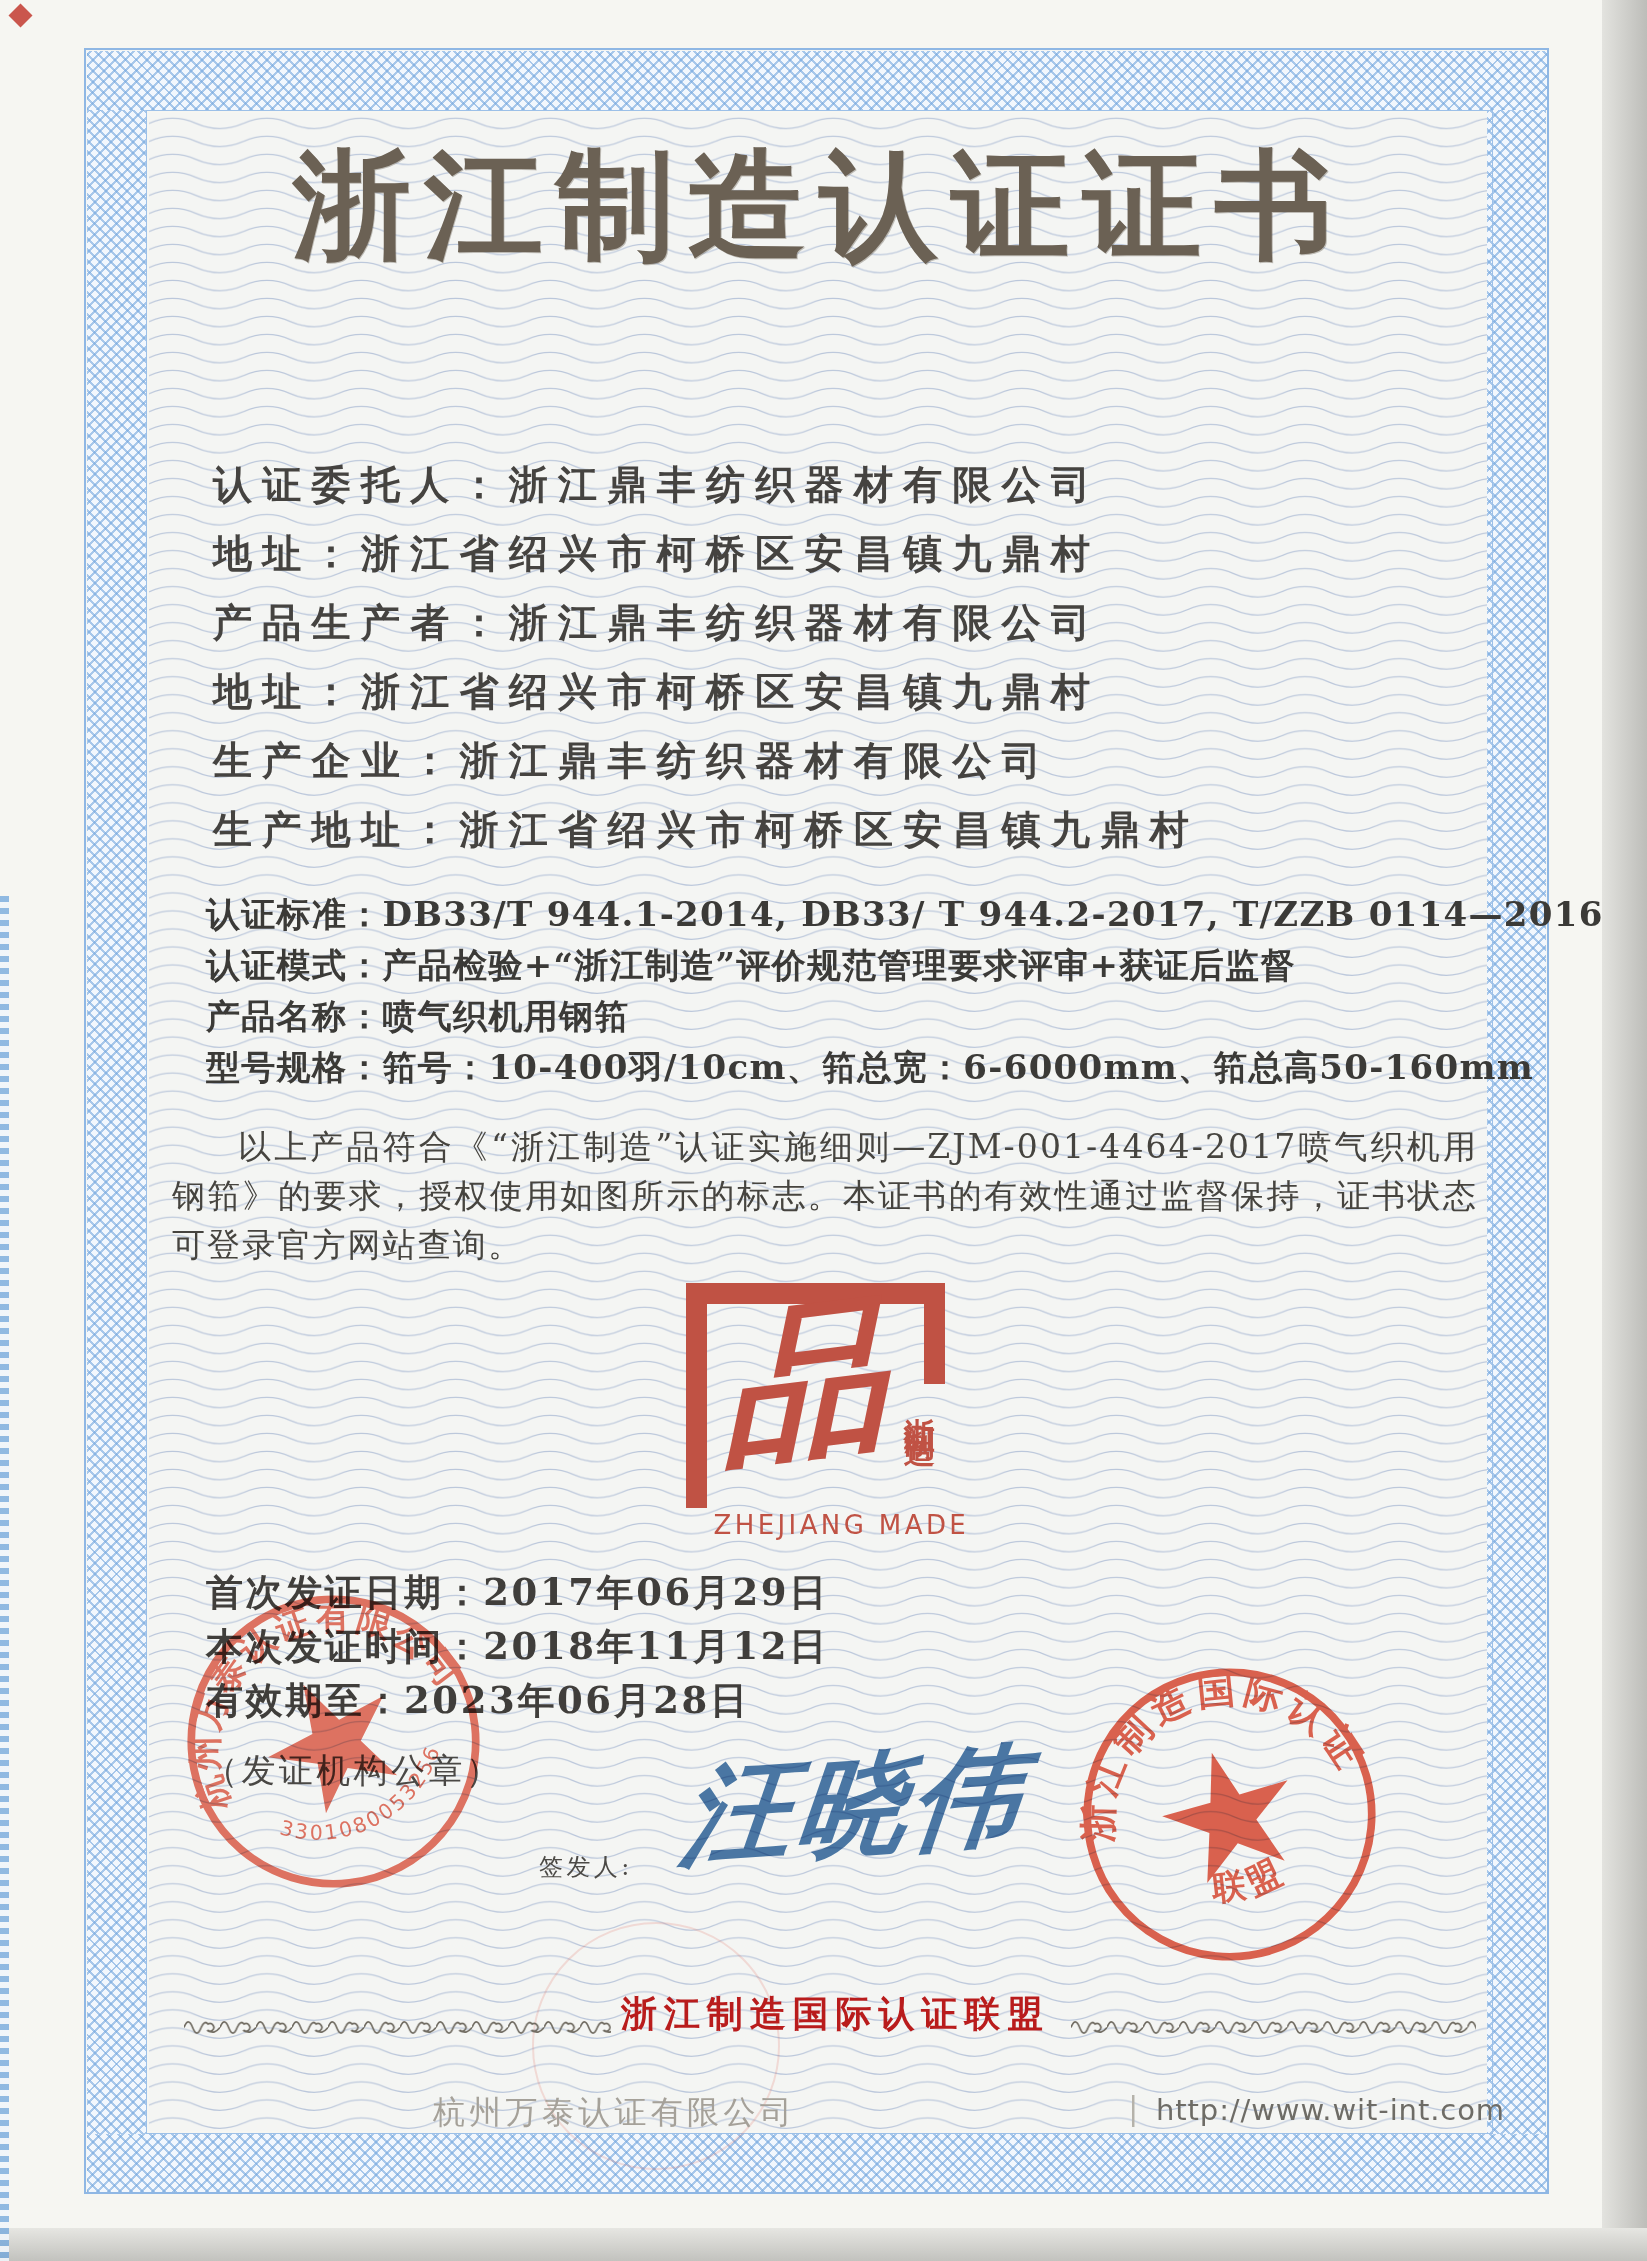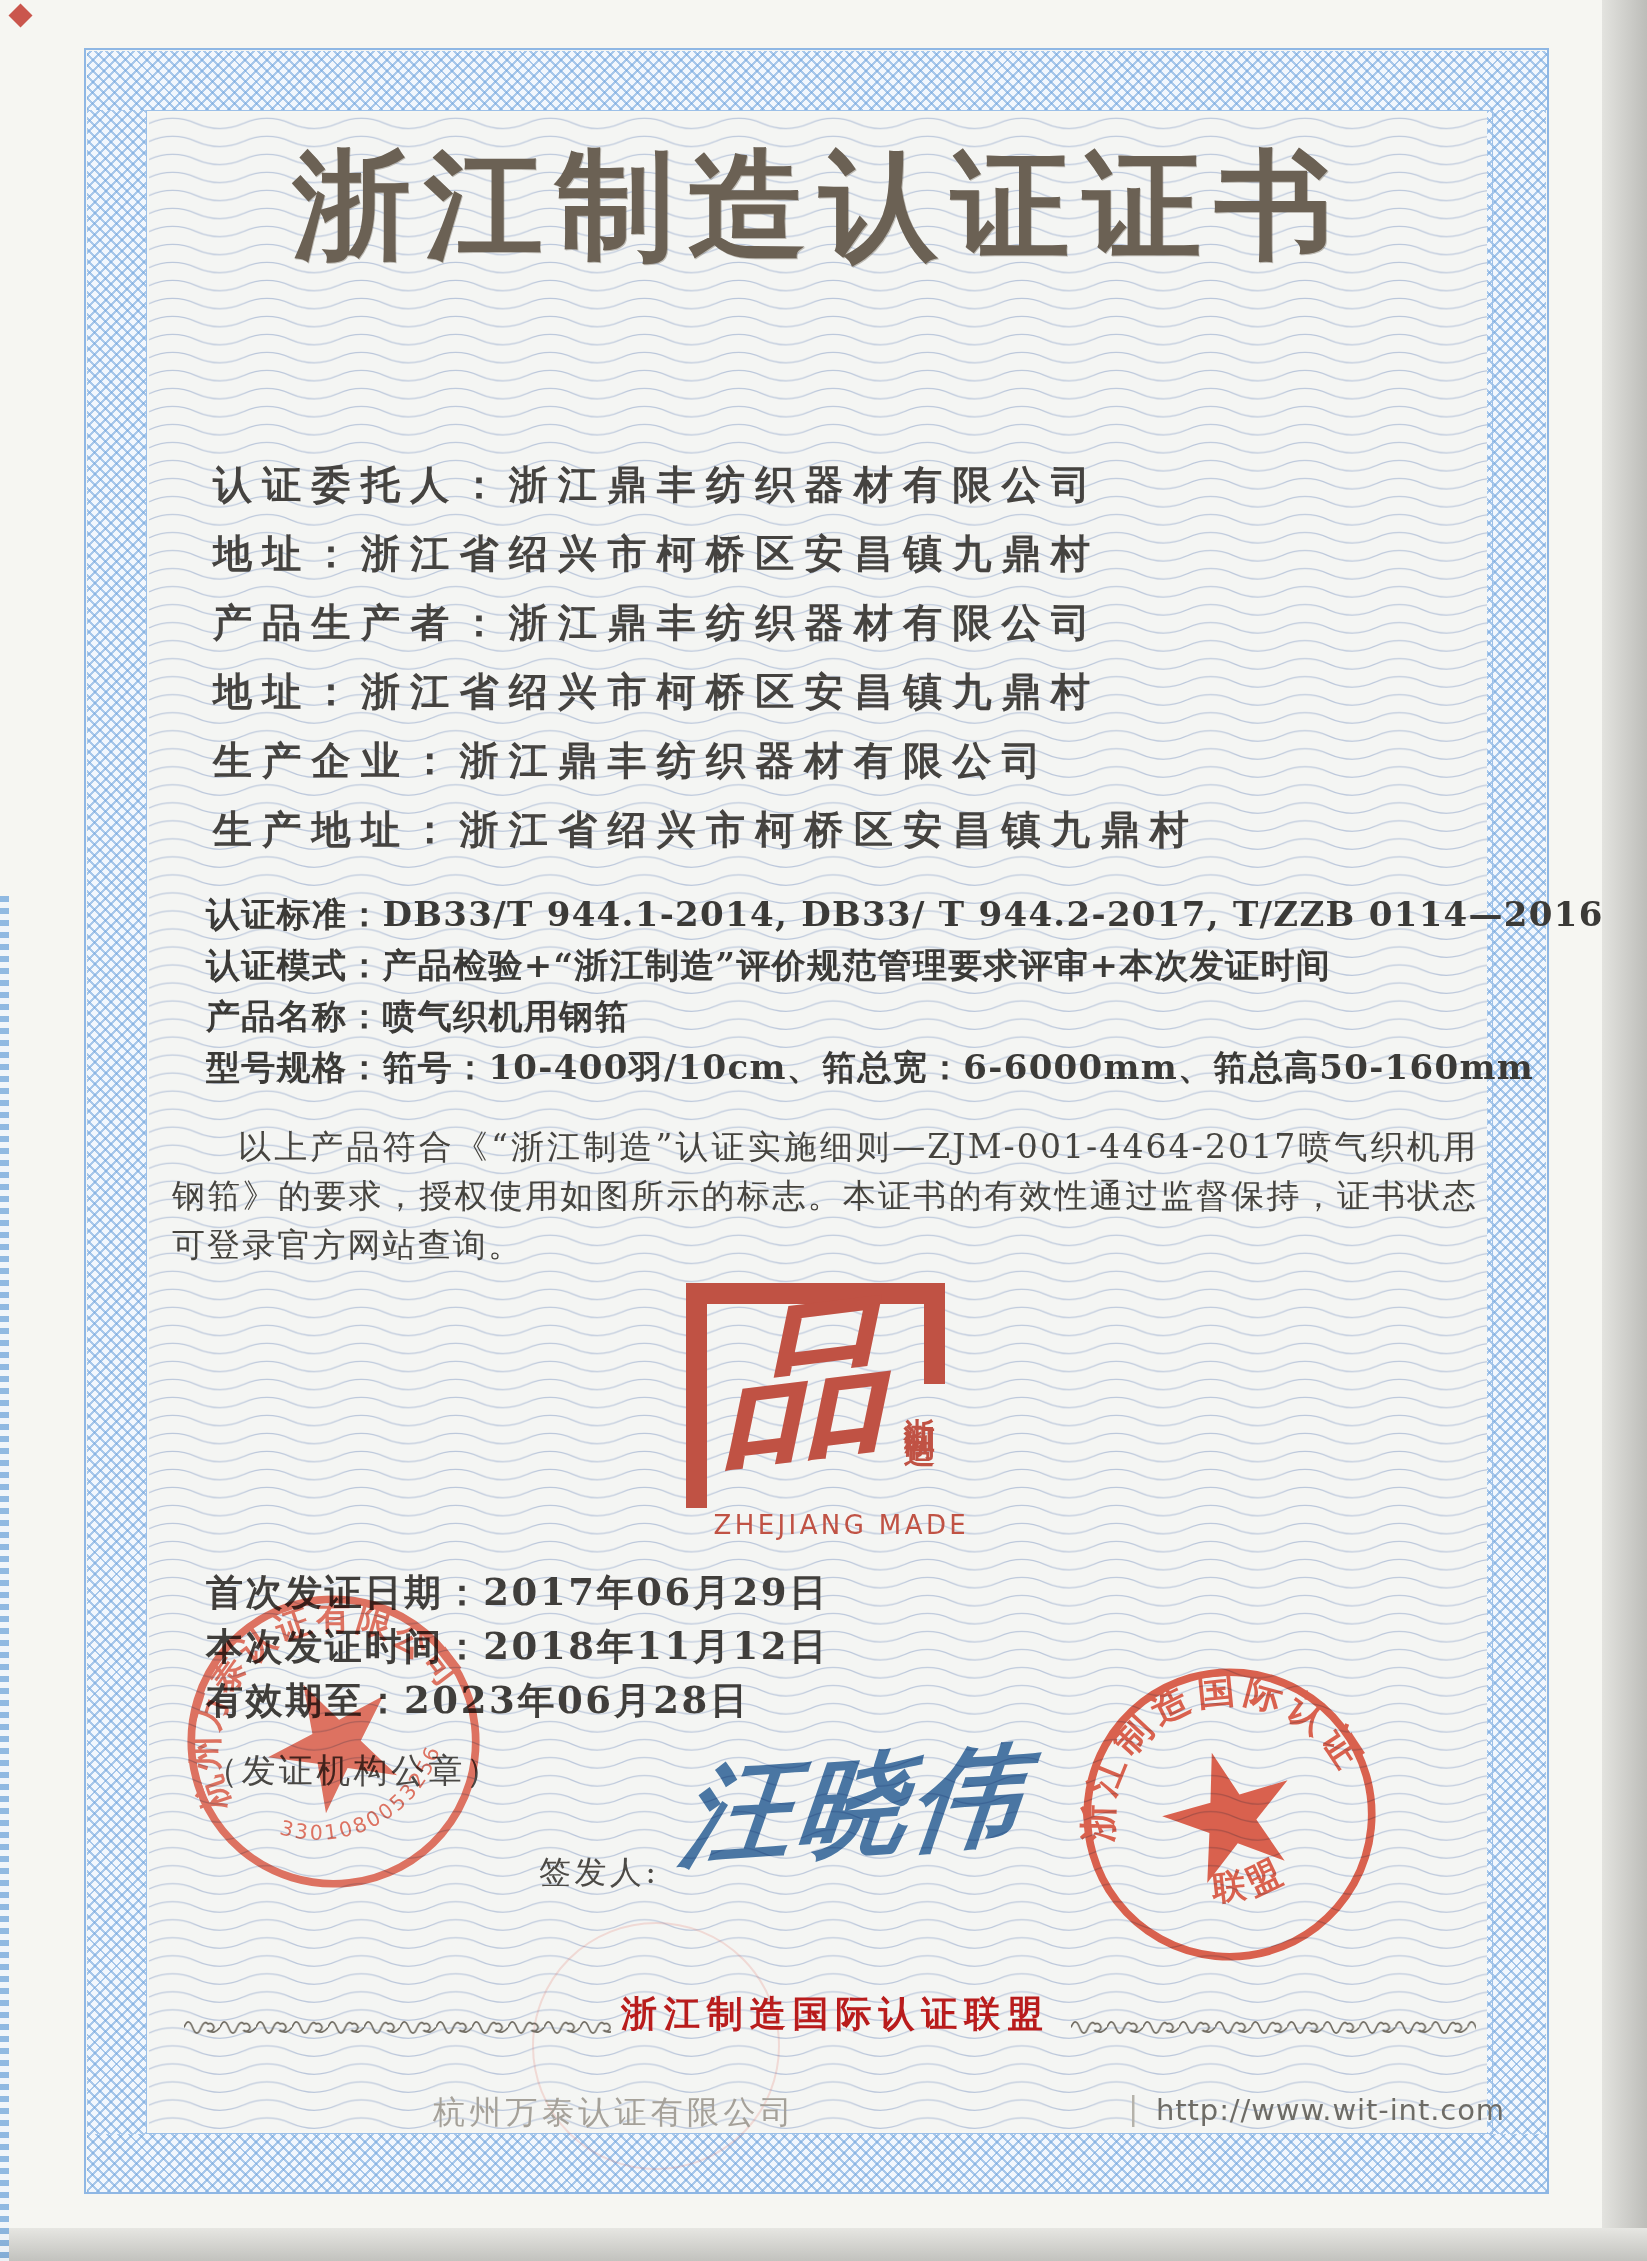--- a/index.html
+++ b/index.html
@@ -49,21 +49,21 @@
   .logo .glyph{position:absolute;left:36px;top:15.4px;font-size:165px;line-height:165px;font-weight:700;
     color:#c05244;transform:rotate(-7deg) skewX(-5deg);font-style:italic;}
   .logo .side{position:absolute;right:4.3px;top:110px;writing-mode:vertical-rl;font-size:31px;font-weight:700;
     letter-spacing:6px;color:#c05244;}
   .logo .caption{position:absolute;left:27.5px;bottom:0;font-family:"DejaVu Sans","Liberation Sans",sans-serif;
     font-size:26px;font-weight:400;letter-spacing:3.4px;color:#c05244;white-space:nowrap;}
 
   .dates-block{position:absolute;left:206px;top:1565px;}
   .dates-block div{font-size:37px;font-weight:700;letter-spacing:2.6px;color:#403e3b;height:54px;line-height:54px;white-space:nowrap;}
   .seal-note{position:absolute;left:204px;top:1748px;font-size:34px;letter-spacing:3.4px;color:#4a4845;}
-  .issuer-label{position:absolute;left:539px;top:1851px;font-size:32px;letter-spacing:3.4px;color:#4c4a46;}
+  .issuer-label{position:absolute;left:539px;top:1851px;font-size:24px;letter-spacing:3.4px;color:#4c4a46;}
   .signature{position:absolute;left:682px;top:1750px;font-size:110px;line-height:110px;font-style:italic;font-weight:700;
     color:#34699f;letter-spacing:5.1px;transform:rotate(-4deg) skewX(-10deg);opacity:.88;mix-blend-mode:multiply;}
 
   .banner{position:absolute;left:621px;top:1990px;font-size:36px;font-weight:700;letter-spacing:6.9px;color:#b91c1c;white-space:nowrap;}
   .flourish{position:absolute;top:2018px;height:19px;}
   .flourish-left{left:184px;width:427px;}
   .flourish-right{left:1071px;width:405px;}
 
   .footer-org{position:absolute;left:433px;top:2091px;font-size:32px;letter-spacing:4.3px;color:#a5a199;white-space:nowrap;}
   .footer-sep{position:absolute;left:1128px;top:2090px;font-size:31px;color:#b5b2aa;}
@@ -111,21 +111,21 @@
     <div>认证委托人：浙江鼎丰纺织器材有限公司</div>
     <div>地址：浙江省绍兴市柯桥区安昌镇九鼎村</div>
     <div>产品生产者：浙江鼎丰纺织器材有限公司</div>
     <div>地址：浙江省绍兴市柯桥区安昌镇九鼎村</div>
     <div>生产企业：浙江鼎丰纺织器材有限公司</div>
     <div>生产地址：浙江省绍兴市柯桥区安昌镇九鼎村</div>
   </div>
 
   <div class="spec-block">
     <div>认证标准：DB33/T 944.1-2014, DB33/ T 944.2-2017, T/ZZB 0114—2016</div>
-    <div>认证模式：产品检验+“浙江制造”评价规范管理要求评审+本次发证时间</div>
+    <div>认证模式：产品检验+“浙江制造”评价规范管理要求评审+获证后监督</div>
     <div>产品名称：喷气织机用钢筘</div>
     <div>型号规格：筘号：10-400羽/10cm、筘总宽：6-6000mm、筘总高50-160mm</div>
   </div>
 
   <div class="para">以上产品符合《“浙江制造”认证实施细则—ZJM-001-4464-2017喷气织机用钢筘》的要求，授权使用如图所示的标志。本证书的有效性通过监督保持，证书状态可登录官方网站查询。</div>
 
   <div class="logo">
     <div class="bar-top"></div>
     <div class="bar-left"></div>
     <div class="bar-right"></div>

